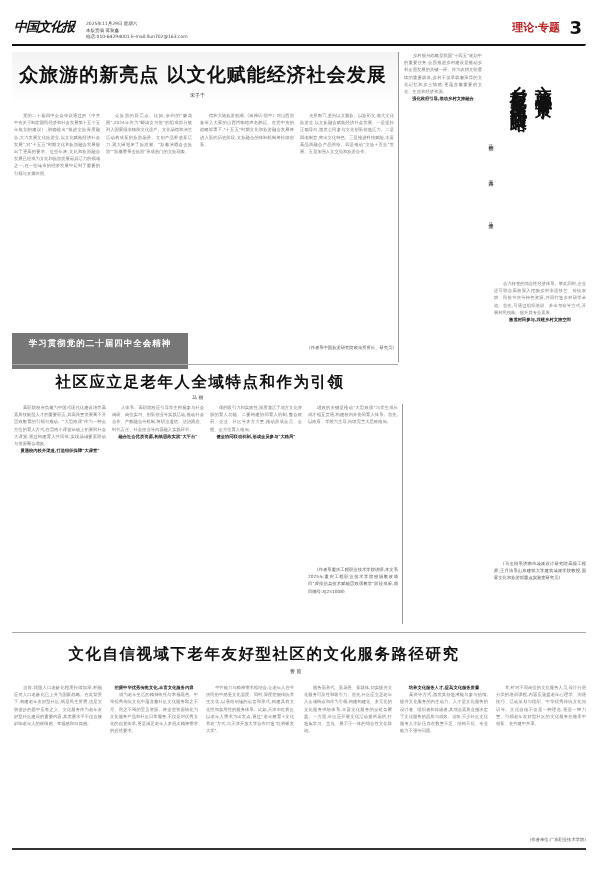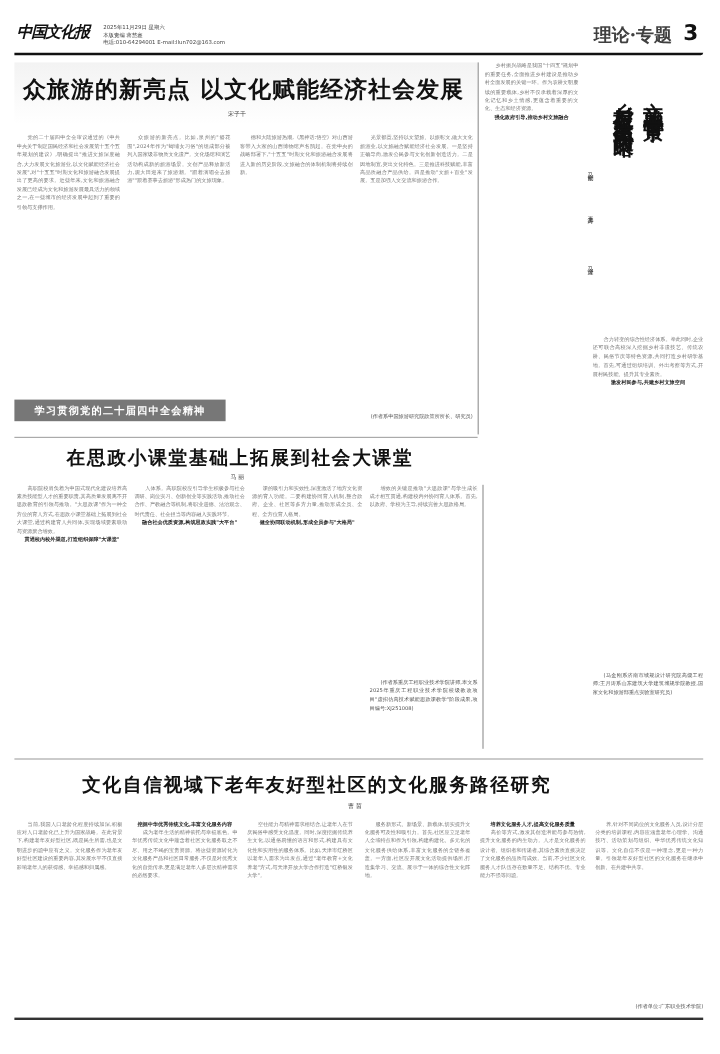--- a/index.html
+++ b/index.html
@@ -2,33 +2,33 @@
 <html><head>
 <meta charset="utf-8">
 <style>
   * { box-sizing: border-box; margin: 0; padding: 0; }
   html, body { width: 600px; height: 878px; background: #fff; overflow: hidden; }
   body { font-family: "DejaVu Serif", serif; color: #222; position: relative; }
 
   .masthead { position: absolute; left: 0; top: 0; width: 600px; height: 46px; }
   .logo { position: absolute; left: 14px; top: 18px; font-family: "DejaVu Serif", serif; font-size: 13px; font-weight: bold; font-style: italic; color: #111; letter-spacing: -1px; }
   .meta { position: absolute; left: 86px; top: 21px; font-family: "DejaVu Sans", sans-serif; font-size: 4.5px; line-height: 6.5px; color: #444; }
-  .section { position: absolute; right: 40px; top: 20px; font-family: "DejaVu Serif", serif; font-size: 15px; font-weight: bold; color: #404040; }
+  .section { position: absolute; right: 40px; top: 20px; font-family: "DejaVu Serif", serif; font-size: 11px; font-weight: bold; color: #b91c1c; }
   .pagenum { position: absolute; right: 18px; top: 17px; font-family: "DejaVu Sans", sans-serif; font-size: 18px; font-weight: bold; color: #111; }
   .rule { position: absolute; left: 12px; top: 44px; width: 574px; height: 2px; background: #111; border-radius: 0 0 6px 0; }
 
   .art1-head { position: absolute; left: 12px; top: 52px; width: 386px; height: 52px; background: linear-gradient(180deg, #f3f3f3, #fff); }
   .art1-title { position: absolute; left: 18px; top: 62px; width: 370px; text-align: center; font-family: "DejaVu Sans", sans-serif; font-weight: bold; font-size: 19px; letter-spacing: 1px; color: #111; }
   .byline { position: absolute; font-family: "DejaVu Sans", sans-serif; font-size: 5px; color: #444; }
 
   .col { position: absolute; font-family: "DejaVu Sans", sans-serif; font-size: 4.3px; line-height: 7.2px; color: #777; text-align: justify; overflow: hidden; }
   .col .sub { color: #222; font-weight: bold; text-align: center; }
   .col p { text-indent: 9px; }
 
-  .banner { position: absolute; left: 12px; top: 333px; width: 176px; height: 18px; background: #777; color: #fff; font-family: "DejaVu Sans", sans-serif; font-weight: bold; font-size: 8.5px; text-align: center; line-height: 20px; letter-spacing: 1px; }
+  .banner { position: absolute; left: 12px; top: 333px; width: 176px; height: 36px; background: #777; color: #fff; font-family: "DejaVu Sans", sans-serif; font-weight: bold; font-size: 8.5px; text-align: center; line-height: 20px; letter-spacing: 1px; }
 
   .hr { position: absolute; background: #aaa; height: 1px; }
   .vr { position: absolute; background: #999; width: 1px; }
 
   .art2-title, .art3-title { position: absolute; left: 0; width: 528px; text-align: center; font-family: "DejaVu Serif", serif; font-weight: bold; font-size: 15.5px; letter-spacing: 1.5px; color: #111; }
 
   .vtitle { position: absolute; writing-mode: vertical-rl; font-family: "DejaVu Serif", serif; font-weight: bold; color: #111; font-size: 17px; letter-spacing: 3px; line-height: 18px; }
   .vby { position: absolute; writing-mode: vertical-rl; font-family: "DejaVu Sans", sans-serif; font-size: 5px; color: #333; letter-spacing: 1px; }
 
   .bottom-rule { position: absolute; left: 12px; top: 848px; width: 574px; height: 2px; background: #333; }
@@ -83,21 +83,21 @@
 <div class="col" style="left:494px; top:280px; width:92px; height:248px;">
   <p>合力转变的综合性经济体系。举此同时,企业还可联合高校深入挖掘乡村非遗技艺、传统农耕、民俗节庆等特色资源,共同打造乡村研学基地。首先,可通过组织培训、外出考察等方式,开展村民技能、提升其专业素质。</p>
   <div class="sub">激发村民参与,共建乡村文旅空间</div>
 </div>
 <div class="col" style="left:494px; top:560px; width:92px; height:44px; color:#555;">
     <p>(马金刚系济南市城规设计研究院高级工程师;王月涛系山东建筑大学建筑城规学院教授,国家文化和旅游部重点实验室研究员)</p>
   </div>
 
 <div class="hr" style="left:12px; top:364px; width:386px;"></div>
 
-<div class="art2-title" style="top:372px; width:400px;">在思政小课堂基础上拓展到社会大课堂</div>
+<div class="art2-title" style="top:372px; width:400px;">社区应立足老年人全域特点和作为引领</div>
 <div class="byline" style="left:192px; top:394px;">马 丽</div>
 
 <div class="col" style="left:14px; top:404px; width:92px; height:218px;">
   <p>高职院校肩负着为中国式现代化建设培养高素质技能型人才的重要职责,其高质量发展离不开思政教育的引领与推动。"大思政课"作为一种全方位的育人方式,在思政小课堂基础上拓展到社会大课堂,通过构建育人共同体,实现场域要素联动与资源聚合增效。</p>
   <div class="sub">贯通校内校外渠道,打造组织保障"大课堂"</div>
 </div>
 <div class="col" style="left:112px; top:404px; width:92px; height:218px;">
   <p>人体系。高职院校应引导学生积极参与社会调研、岗位实习、创新创业等实践活动,推动社会合作、产教融合等机制,将职业道德、法治观念、时代责任、社会担当等内容融入实践环节。</p>
   <div class="sub">融合社会优质资源,构筑思政实践"大平台"</div>
 </div>

